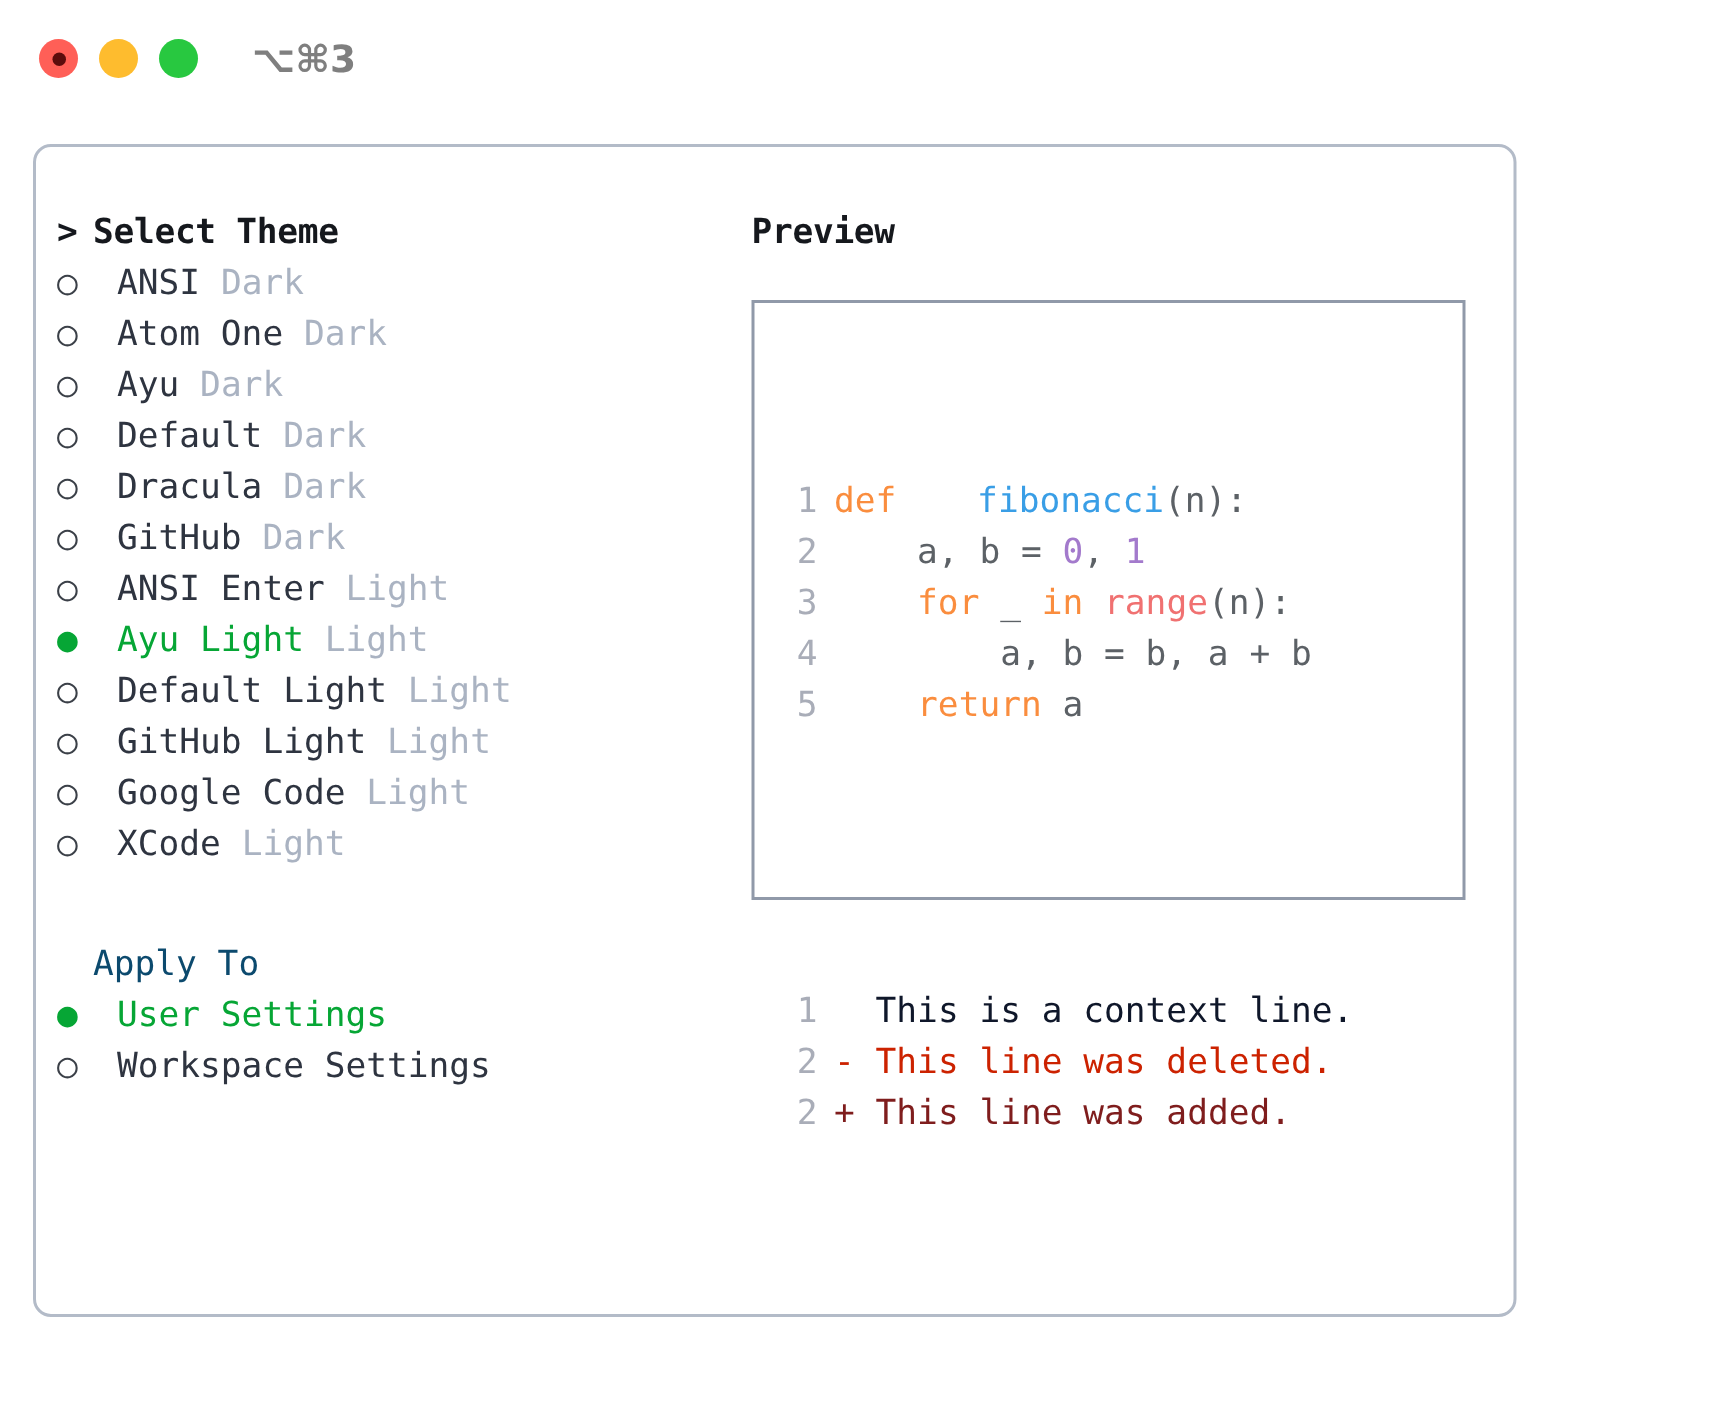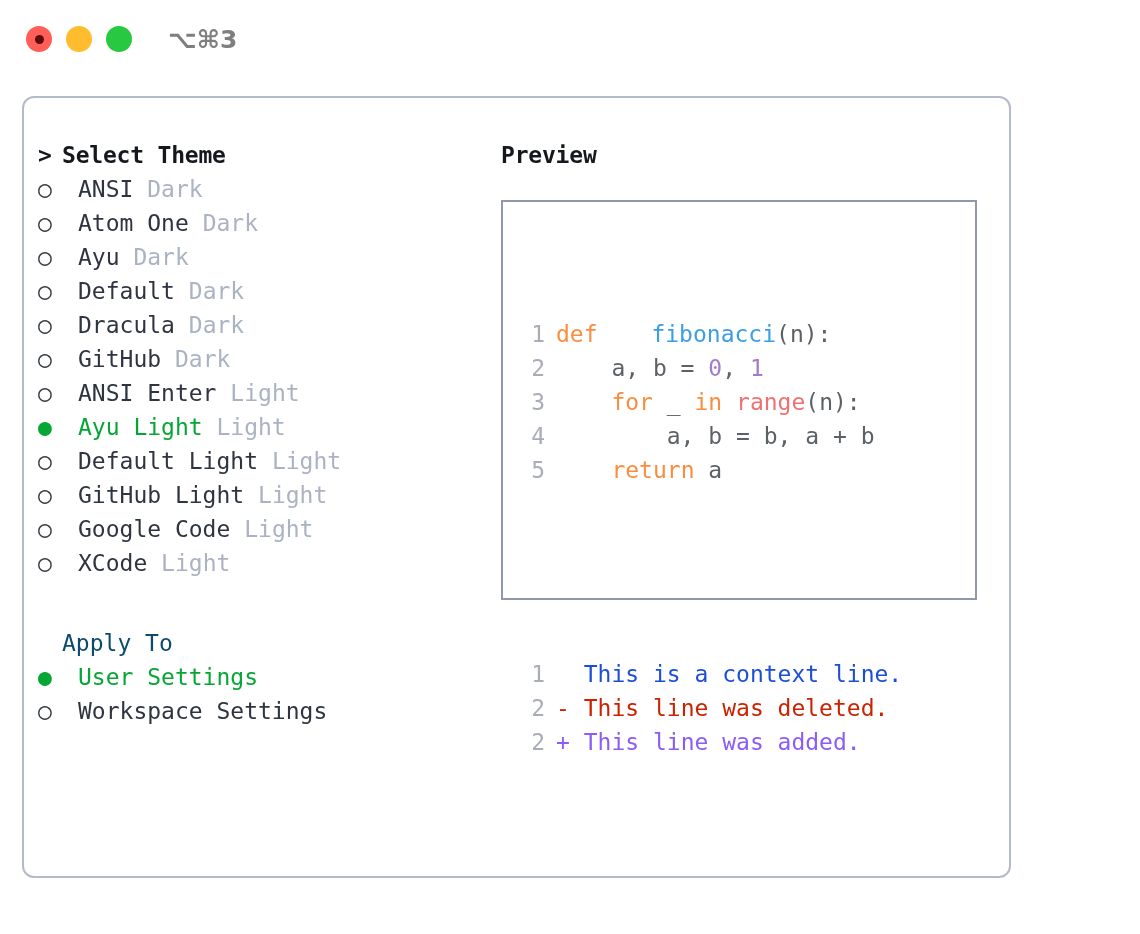--- a/index.html
+++ b/index.html
@@ -194,23 +194,23 @@
 
   .t-kw   { color: #fa8d3e; }   
   .t-fn   { color: #399ee6; margin-left: 40px; }   
   .t-num  { color: #a37acc; }   
   .t-call { color: #f07171; }   
   .t-pl   { color: #5c6166; }   
   .t-punc { color: #5c6166; }
 
   .blank-line { height: 34px; }
 
-  .diff-ctx { color: #1d4ed8; }
+  .diff-ctx { color: #0f172a; }
   .diff-del { color: #cc2200; }
-  .diff-add { color: #8b5cf6; }
+  .diff-add { color: #7f1d1d; }
 </style>
 </head>
 <body>
 
 <div class="window">
 
   <div class="titlebar">
     <div class="traffic">
       <div class="dot dot-red">
         <div class="rec-core"></div>

